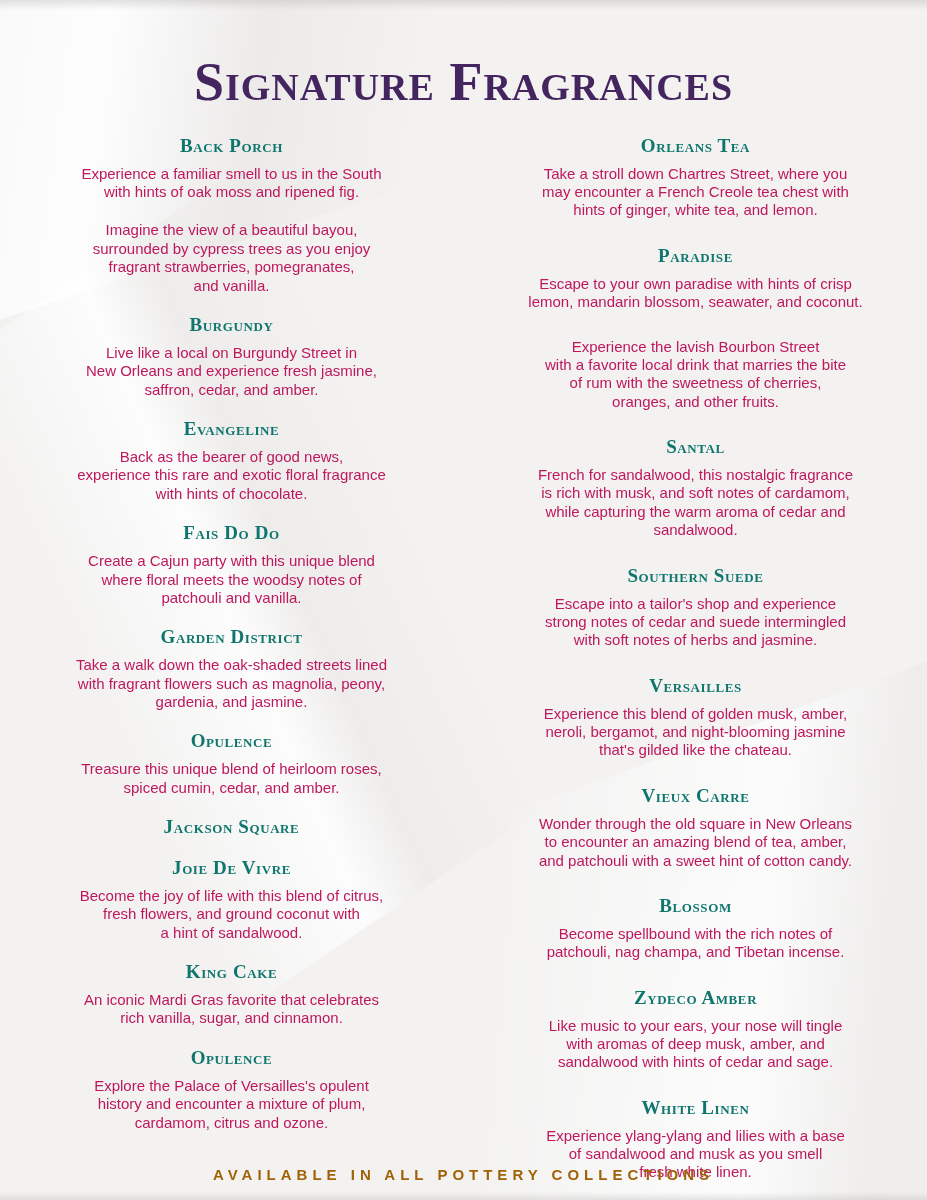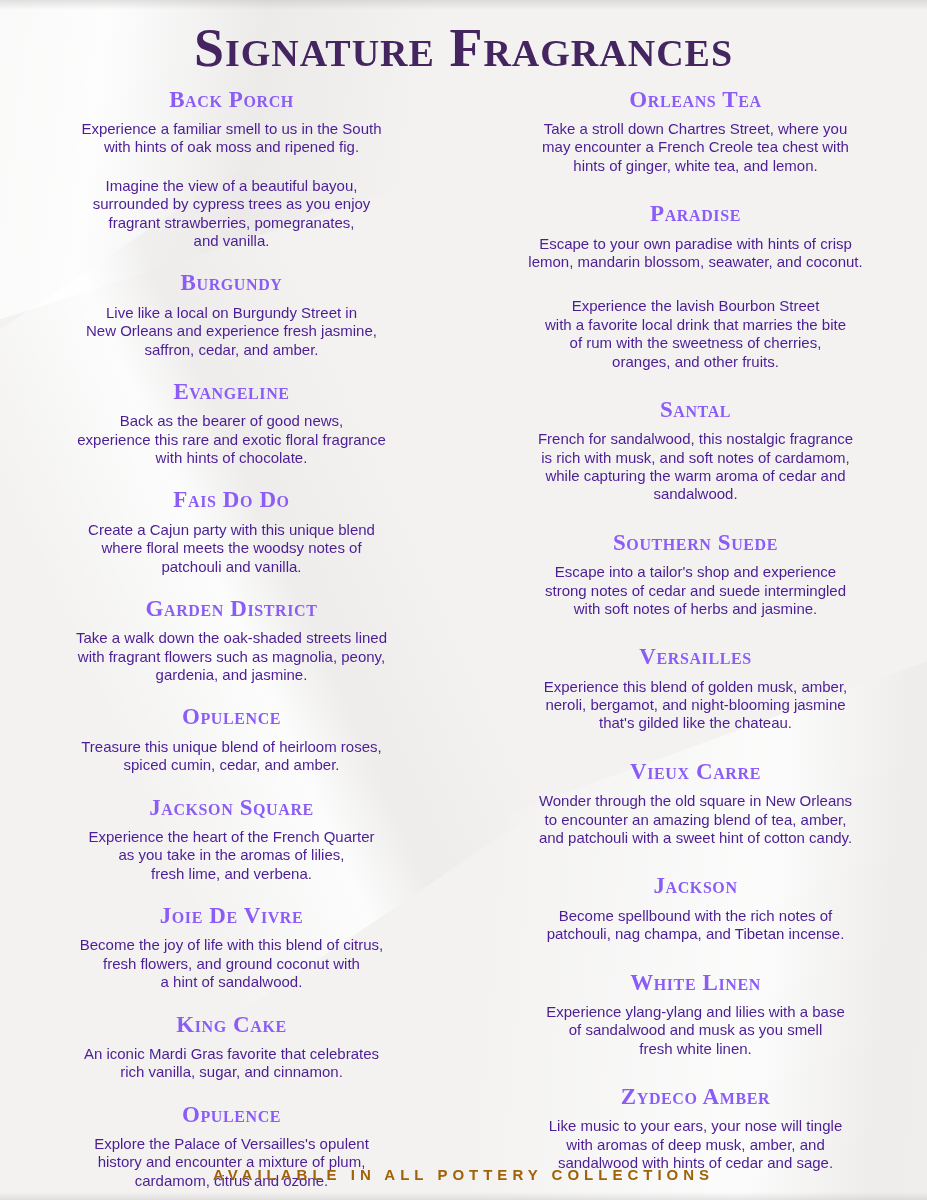--- a/index.html
+++ b/index.html
@@ -47,21 +47,21 @@
     left: 0; bottom: 0; width: 100%; height: 8px;
     background: linear-gradient(to top, rgba(176,174,173,0.30), rgba(176,174,173,0));
   }
 
   .content {
     position: relative;
     z-index: 2;
   }
   .page-title {
     margin: 0;
-    padding-top: 20px;
+    padding-top: 54px;
     text-align: center;
     font-family: "Liberation Serif", serif;
     font-variant: small-caps;
     font-weight: bold;
     font-size: 54px;
     line-height: 1.05;
     letter-spacing: 1px;
     color: #44255f;
   }
   .columns {
@@ -74,34 +74,34 @@
   .col {
     width: 414px;
     flex: 0 0 414px;
   }
   .entry {
     text-align: center;
   }
   .col-left .entry  { margin-bottom: 20px; }
   .col-right .entry { margin-bottom: 26px; }
   .entry h2 {
-    margin: 0 0 3px 0;
+    margin: 15px 0 3px 0;
     font-family: "Liberation Serif", serif;
     font-variant: small-caps;
     font-weight: bold;
-    font-size: 23px;
+    font-size: 19px;
     line-height: 1.1;
     letter-spacing: 0.6px;
-    color: #8b5cf6;
+    color: #0f766e;
   }
   .entry p {
     margin: 8px;
     font-size: 15px;
     line-height: 18.4px;
-    color: #4c1d95;
+    color: #be185d;
     white-space: pre-line;
   }
   .footer-note {
     position: absolute;
     z-index: 2;
     left: 0;
     bottom: 17px;
     width: 100%;
     text-align: center;
     font-size: 15px;
@@ -163,23 +163,20 @@
 with fragrant flowers such as magnolia, peony,
 gardenia, and jasmine.</p>
         </section>
         <section class="entry">
           <h2>Opulence</h2>
           <p>Treasure this unique blend of heirloom roses,
 spiced cumin, cedar, and amber.</p>
         </section>
         <section class="entry">
           <h2>Jackson Square</h2>
-          <p>Experience the heart of the French Quarter
-as you take in the aromas of lilies,
-fresh lime, and verbena.</p>
         </section>
         <section class="entry">
           <h2>Joie De Vivre</h2>
           <p>Become the joy of life with this blend of citrus,
 fresh flowers, and ground coconut with
 a hint of sandalwood.</p>
         </section>
         <section class="entry">
           <h2>King Cake</h2>
           <p>An iconic Mardi Gras favorite that celebrates
@@ -230,36 +227,36 @@
 neroli, bergamot, and night-blooming jasmine
 that's gilded like the chateau.</p>
         </section>
         <section class="entry">
           <h2>Vieux Carre</h2>
           <p>Wonder through the old square in New Orleans
 to encounter an amazing blend of tea, amber,
 and patchouli with a sweet hint of cotton candy.</p>
         </section>
         <section class="entry">
-          <h2>Jackson</h2>
+          <h2>Blossom</h2>
           <p>Become spellbound with the rich notes of
 patchouli, nag champa, and Tibetan incense.</p>
+        </section>
+        <section class="entry">
+          <h2>Zydeco Amber</h2>
+          <p>Like music to your ears, your nose will tingle
+with aromas of deep musk, amber, and
+sandalwood with hints of cedar and sage.</p>
         </section>
         <section class="entry">
           <h2>White Linen</h2>
           <p>Experience ylang-ylang and lilies with a base
 of sandalwood and musk as you smell
 fresh white linen.</p>
         </section>
-        <section class="entry">
-          <h2>Zydeco Amber</h2>
-          <p>Like music to your ears, your nose will tingle
-with aromas of deep musk, amber, and
-sandalwood with hints of cedar and sage.</p>
-        </section>
       </div>
 
     </div>
 
   </div>
 
   <div class="footer-note">AVAILABLE IN ALL POTTERY COLLECTIONS</div>
 
 </div>
 

